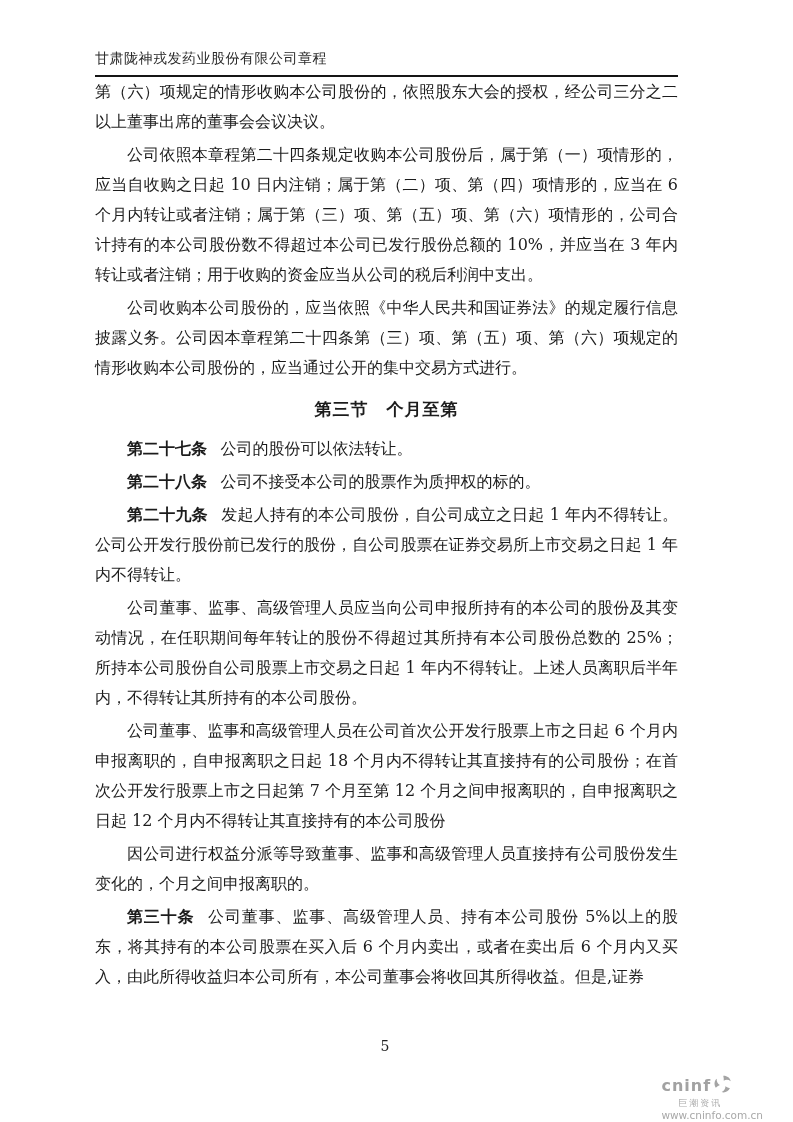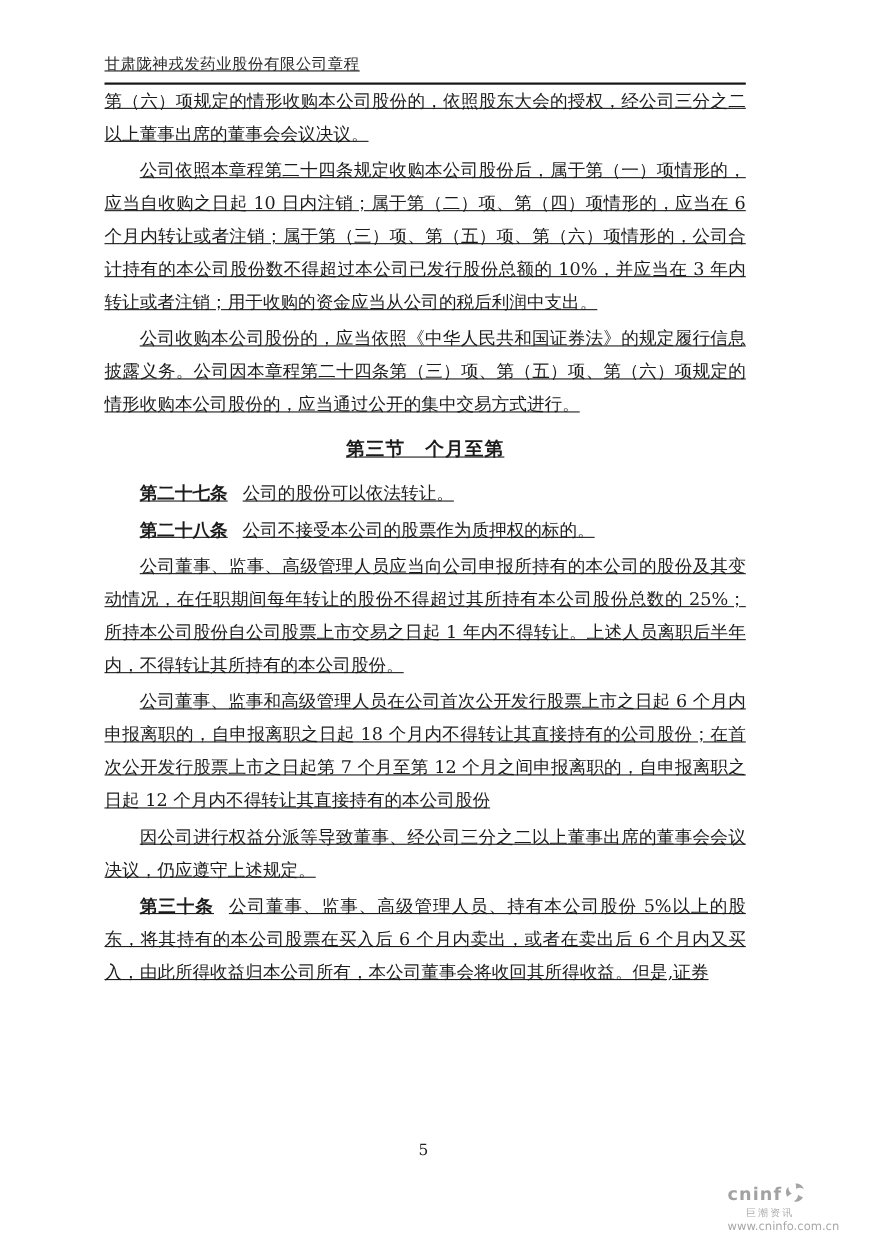--- a/index.html
+++ b/index.html
@@ -8,21 +8,20 @@
     font-family: "DejaVu Serif", "Liberation Serif", serif;
     color: #1c1c1c;
     position: relative;
     overflow: hidden;
   }
   .page {
     position: relative;
     width: 770px; height: 1122px;
     box-sizing: border-box;
     padding: 50px 92px 0 95px;
-    text-decoration: underline;
   }
   .doc-header {
     font-size: 14px;
     color: #2a2a2a;
     padding-bottom: 7px;
     border-bottom: 2px solid #151515;
     letter-spacing: 0.5px;
   }
   .doc-body { }
   .para {
@@ -103,26 +102,27 @@
     <p class="para"><span>公司依照本章程第二十四条规定收购本公司股份后，属于第（一）项情形的，应当自收购之日起 10 日内注销；属于第（二）项、第（四）项情形的，应当在 6 个月内转让或者注销；属于第（三）项、第（五）项、第（六）项情形的，公司合计持有的本公司股份数不得超过本公司已发行股份总额的 10%，并应当在 3 年内转让或者注销；用于收购的资金应当从公司的税后利润中支出。</span></p>
 
     <p class="para"><span>公司收购本公司股份的，应当依照《中华人民共和国证券法》的规定履行信息披露义务。公司因本章程第二十四条第（三）项、第（五）项、第（六）项规定的情形收购本公司股份的，应当通过公开的集中交易方式进行。</span></p>
 
     <h2 class="section-heading">第三节　个月至第</h2>
 
     <p class="para"><b>第二十七条</b><span>公司的股份可以依法转让。</span></p>
 
     <p class="para"><b>第二十八条</b><span>公司不接受本公司的股票作为质押权的标的。</span></p>
 
+    <p class="para"><b>第二十九条</b><span>发起人持有的本公司股份，自公司成立之日起 1 年内不得转让。公司公开发行股份前已发行的股份，自公司股票在证券交易所上市交易之日起 1 年内不得转让。</span></p>
 
     <p class="para"><span>公司董事、监事、高级管理人员应当向公司申报所持有的本公司的股份及其变动情况，在任职期间每年转让的股份不得超过其所持有本公司股份总数的 25%；所持本公司股份自公司股票上市交易之日起 1 年内不得转让。上述人员离职后半年内，不得转让其所持有的本公司股份。</span></p>
 
     <p class="para"><span>公司董事、监事和高级管理人员在公司首次公开发行股票上市之日起 6 个月内申报离职的，自申报离职之日起 18 个月内不得转让其直接持有的公司股份；在首次公开发行股票上市之日起第 7 个月至第 12 个月之间申报离职的，自申报离职之日起 12 个月内不得转让其直接持有的本公司股份</span></p>
 
-    <p class="para"><span>因公司进行权益分派等导致董事、经公司三分之二以上董事出席的董事会会议决议，仍应遵守上述规定。</span></p>
+    <p class="para"><span>因公司进行权益分派等导致董事、监事和高级管理人员直接持有公司股份发生变化的，个月之间申报离职的。</span></p>
 
     <p class="para"><b>第三十条</b><span>公司董事、监事、高级管理人员、持有本公司股份 5%以上的股东，将其持有的本公司股票在买入后 6 个月内卖出，或者在卖出后 6 个月内又买入，由此所得收益归本公司所有，本公司董事会将收回其所得收益。但是,证券</span></p>
 
   </div>
 
   <div class="page-number">5</div>
 
   <div class="site-logo">
     <div class="logo-row">
       <span class="logo-brand">cninf</span>

